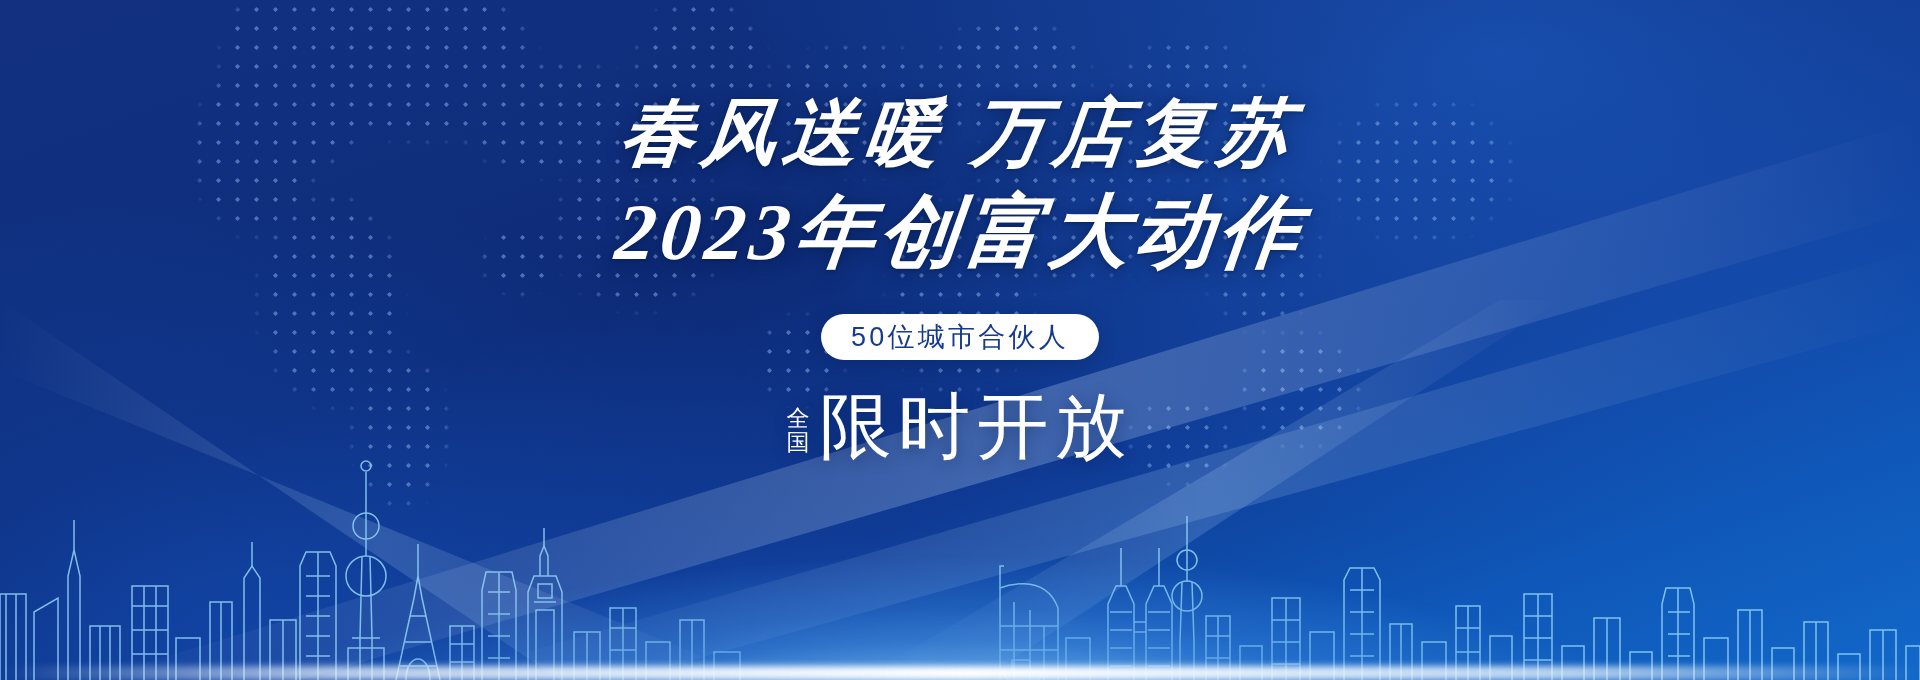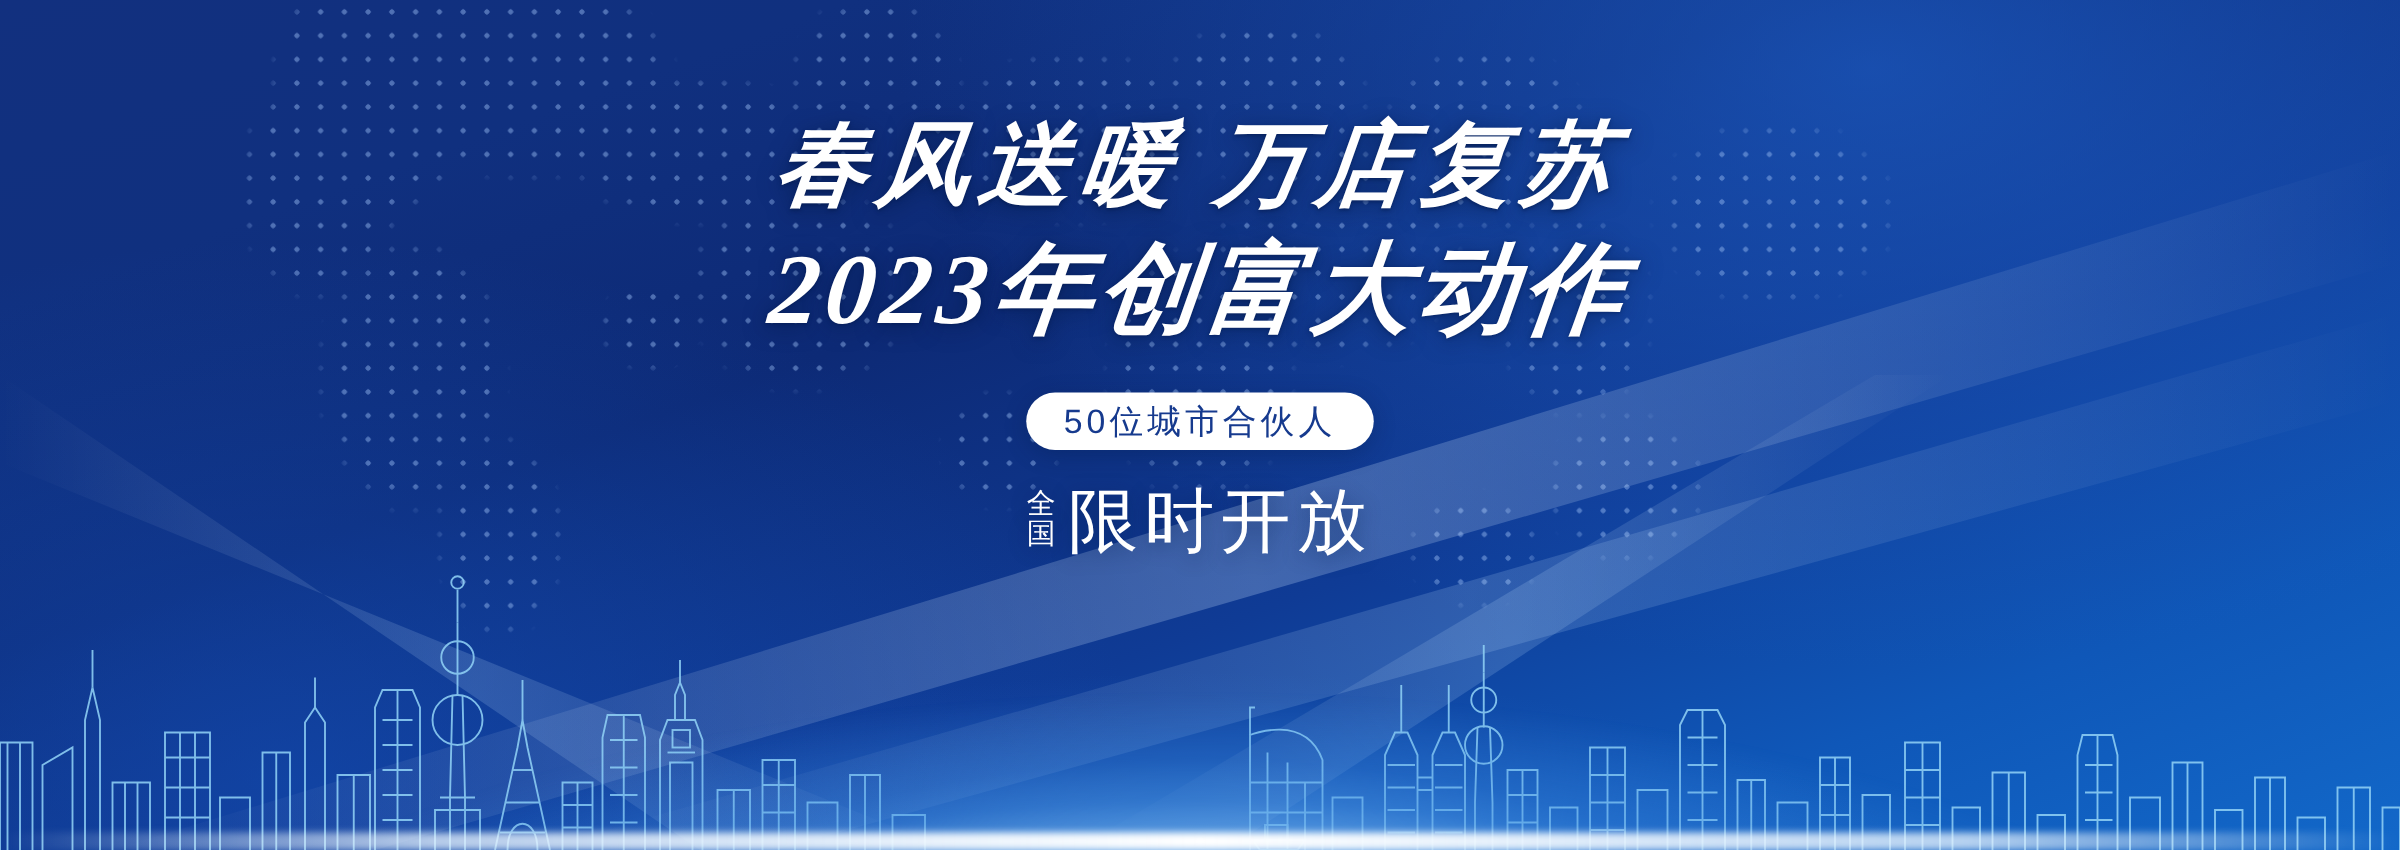--- a/index.html
+++ b/index.html
@@ -125,24 +125,23 @@
     text-shadow:0 3px 16px rgba(3,24,70,.45);
   }
   .tagline-stack{
     display:flex; flex-direction:column;
     font-size:23px; line-height:1.02;
     letter-spacing:0;
     padding-bottom:8px;
     font-weight:400;
   }
   .tagline-main{
-    font-size:56px; line-height:1;
+    font-size:72px; line-height:1;
     letter-spacing:.09em;
     font-weight:400;
-    font-family:Liberation Serif, serif;
   }
 </style>
 </head>
 <body>
 
 <div class="banner">
 
   <div class="dotfield"></div>
 
   <svg class="sweep" viewBox="0 0 1920 680" preserveAspectRatio="none">

